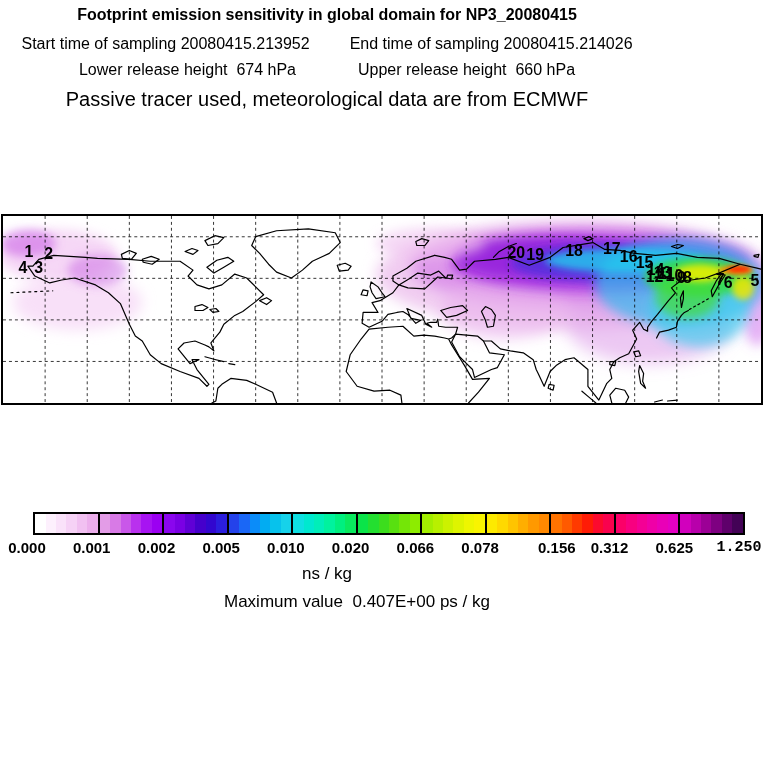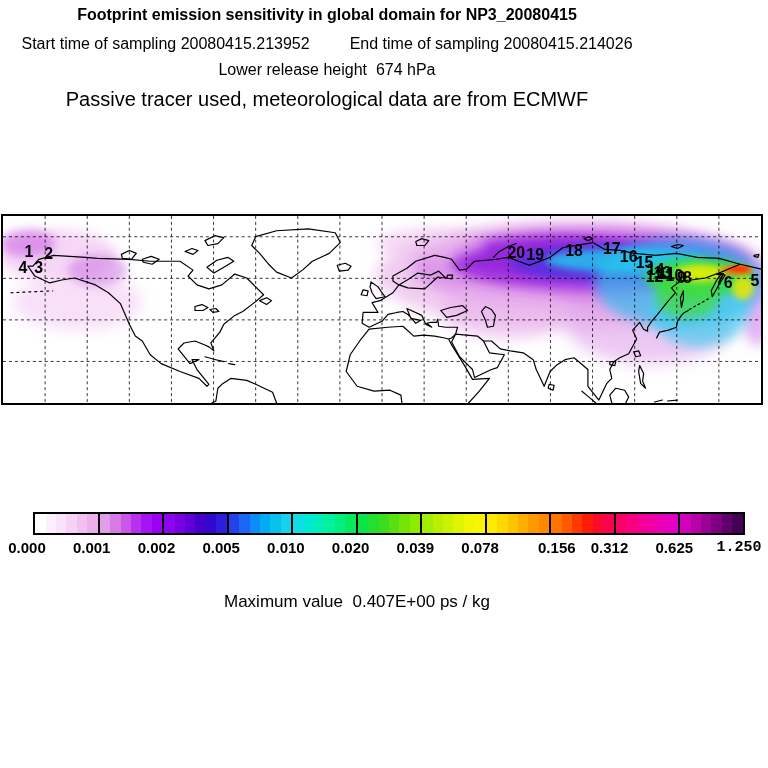--- a/index.html
+++ b/index.html
@@ -30,20 +30,21 @@
 
 <div class="page">
 
   <div class="hline t1">Footprint emission sensitivity in global domain for NP3_20080415</div>
   <div class="hline t2">
     <span>Start time of sampling 20080415.213952</span>
     <span>End time of sampling 20080415.214026</span>
   </div>
   <div class="hline t3">
     <span>Lower release height  674 hPa</span>
+    <span>Upper release height  660 hPa</span>
   </div>
   <div class="hline t4">Passive tracer used, meteorological data are from ECMWF</div>
 
   <div class="map">
     <svg viewBox="0 0 762 190" preserveAspectRatio="none">
       <defs>
         <clipPath id="mapclip">
             <rect x="0" y="0" width="762" height="190"></rect>
           </clipPath>
       <filter id="blur7" x="-60%" y="-60%" width="220%" height="220%">
@@ -197,23 +198,24 @@
       <div class="seg" style="background: linear-gradient(to right, rgb(251, 0, 104) 0%, rgb(251, 0, 104) 16.67%, rgb(248, 0, 128) 16.67%, rgb(248, 0, 128) 33.33%, rgb(244, 0, 149) 33.33%, rgb(244, 0, 149) 50%, rgb(239, 0, 167) 50%, rgb(239, 0, 167) 66.67%, rgb(233, 0, 183) 66.67%, rgb(233, 0, 183) 83.33%, rgb(227, 0, 195) 83.33%, rgb(227, 0, 195) 100%);"></div>
       <div class="seg" style="background: linear-gradient(to right, rgb(209, 0, 189) 0%, rgb(209, 0, 189) 16.67%, rgb(184, 0, 171) 16.67%, rgb(184, 0, 171) 33.33%, rgb(156, 0, 150) 33.33%, rgb(156, 0, 150) 50%, rgb(126, 0, 129) 50%, rgb(126, 0, 129) 66.67%, rgb(95, 0, 107) 66.67%, rgb(95, 0, 107) 83.33%, rgb(67, 2, 86) 83.33%, rgb(67, 2, 86) 100%);"></div>
     </div>
   <div class="ticks" id="ticks">
       <span style="left: 0px;">0.000</span>
       <span style="left: 64.7px;">0.001</span>
       <span style="left: 129.5px;">0.002</span>
       <span style="left: 194.2px;">0.005</span>
       <span style="left: 258.9px;">0.010</span>
       <span style="left: 323.6px;">0.020</span>
-      <span style="left: 388.4px;">0.039</span>
+      <span style="left: 388.4px;">0.066</span>
       <span style="left: 453.1px;">0.078</span>
       <span style="left: 517.8px; margin-left: 12px;">0.156</span>
       <span style="left: 582.5px;">0.312</span>
       <span style="left: 647.3px;">0.625</span>
       <span style="left: 712px; font-family: Liberation Mono, monospace;">1.250</span>
     </div>
 
+  <div class="hline units">ns / kg</div>
   <div class="hline maxv">Maximum value  0.407E+00 ps / kg</div>
 
 </div>
 
 </body></html>

